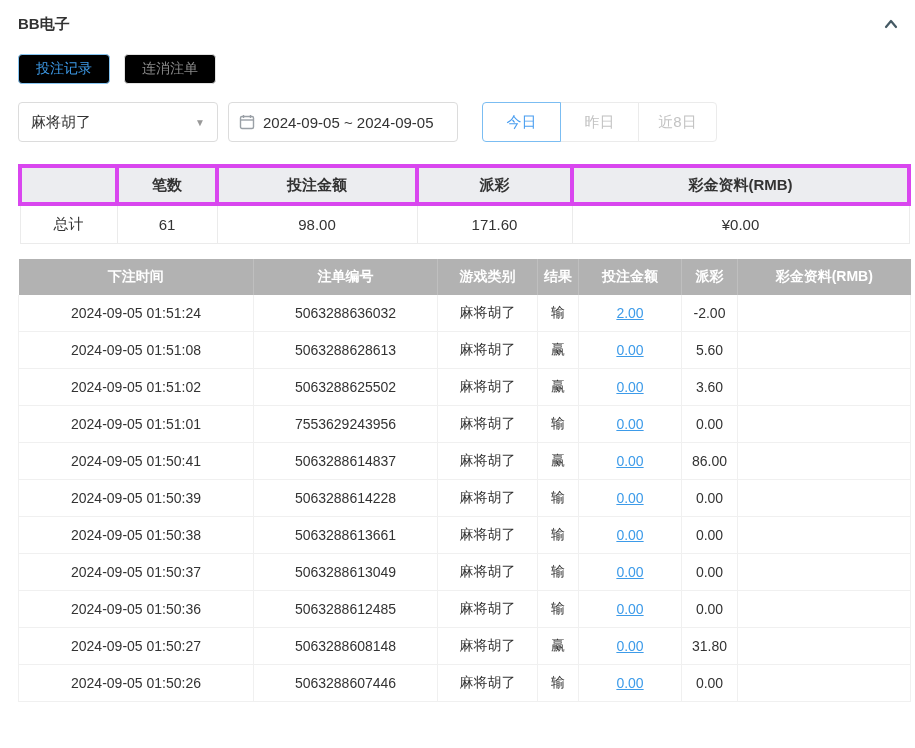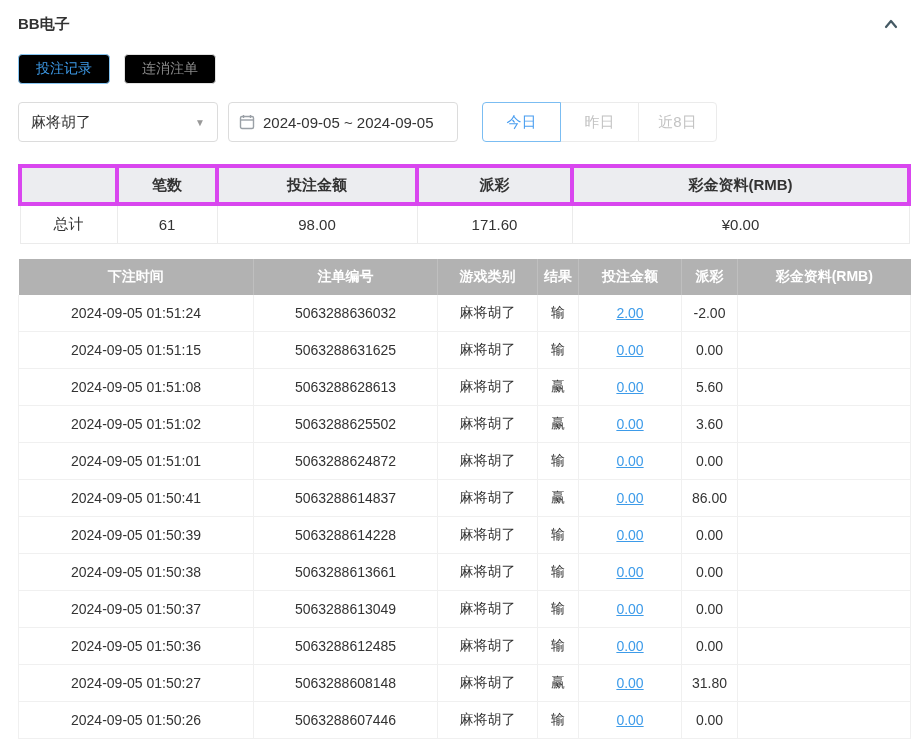--- a/index.html
+++ b/index.html
@@ -144,49 +144,40 @@
         <tr>
           <td>2024-09-05 01:51:24</td>
           <td>5063288636032</td>
           <td>麻将胡了</td>
           <td>输</td>
           <td><a class="bet-link">2.00</a></td>
           <td class="neg">-2.00</td>
           <td></td>
         </tr>
         <tr>
-          <td>2024-09-05 01:51:15</td>
-          <td>5063288631625</td>
-          <td>麻将胡了</td>
-          <td>输</td>
-          <td><a class="bet-link">0.00</a></td>
-          <td>0.00</td>
-          <td></td>
-        </tr>
-        <tr>
           <td>2024-09-05 01:51:08</td>
           <td>5063288628613</td>
           <td>麻将胡了</td>
           <td>赢</td>
           <td><a class="bet-link">0.00</a></td>
           <td>5.60</td>
           <td></td>
         </tr>
         <tr>
           <td>2024-09-05 01:51:02</td>
           <td>5063288625502</td>
           <td>麻将胡了</td>
           <td>赢</td>
           <td><a class="bet-link">0.00</a></td>
           <td>3.60</td>
           <td></td>
         </tr>
         <tr>
           <td>2024-09-05 01:51:01</td>
-          <td>5063288624872</td>
+          <td>7553629243956</td>
           <td>麻将胡了</td>
           <td>输</td>
           <td><a class="bet-link">0.00</a></td>
           <td>0.00</td>
           <td></td>
         </tr>
         <tr>
           <td>2024-09-05 01:50:41</td>
           <td>5063288614837</td>
           <td>麻将胡了</td>

